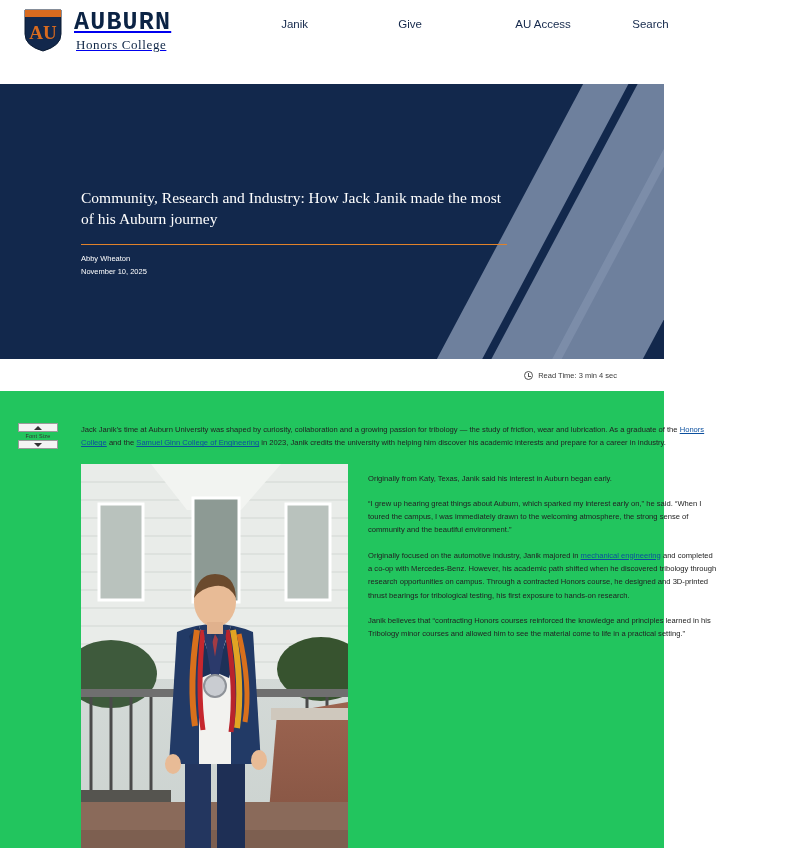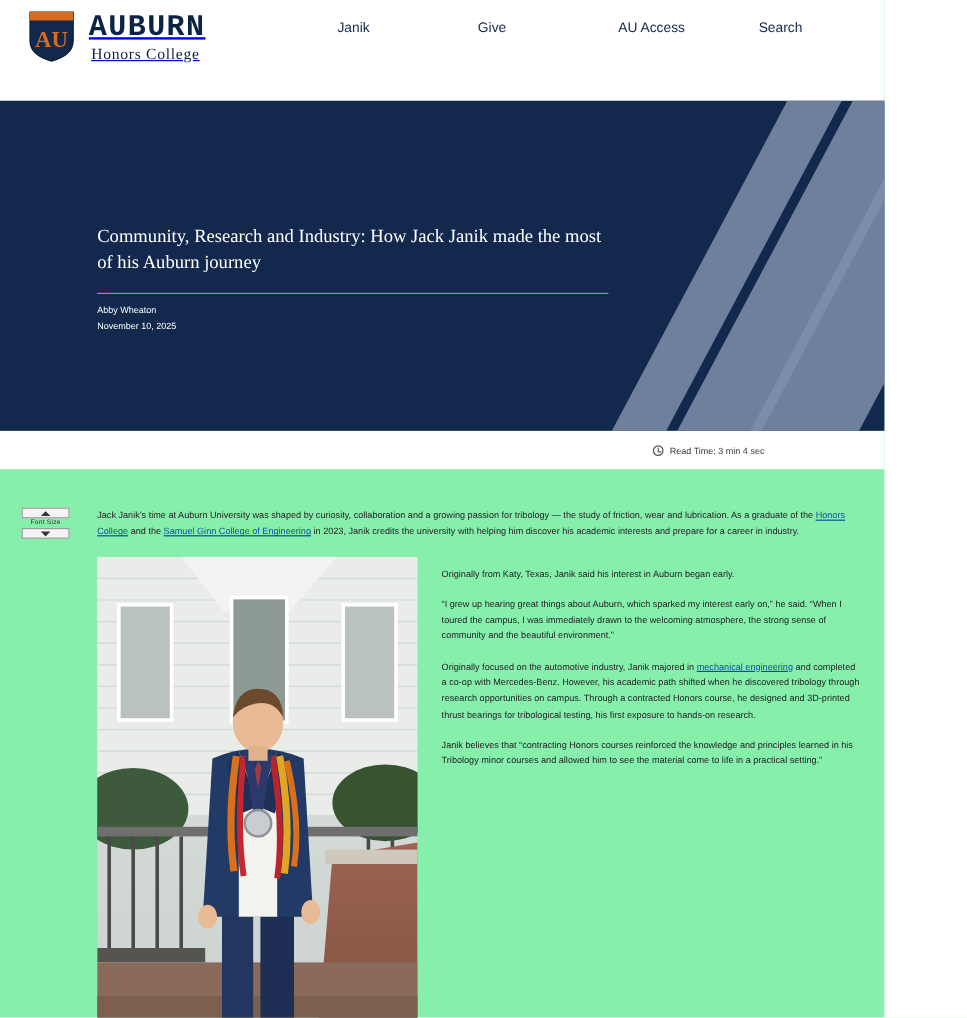--- a/index.html
+++ b/index.html
@@ -3,21 +3,21 @@
 <meta charset="utf-8">
 <style>
   * { box-sizing: border-box; }
   html, body {
     margin: 0; padding: 0;
     width: 806px; height: 848px;
     background: #ffffff;
     font-family: "Liberation Sans", sans-serif;
     overflow: hidden;
   }
-  .page { position: relative; width: 737px; height: 848px; background:#86efac; }
+  .page { position: relative; width: 664px; height: 848px; background:#22c55e; }
 
   
   .site-header {
     position: relative;
     height: 84px;
     background: #ffffff;
     display: flex;
     align-items: flex-start;
     padding: 8px 0 0 0;
   }
@@ -112,21 +112,21 @@
     color: #ffffff;
     line-height: 1.7;
   }
 
   
   .readtime-bar {
     height: 32px;
     display: flex;
     align-items: center;
     justify-content: flex-end;
-    padding-right: 100px;
+    padding-right: 47px;
     background: #fff;
   }
   .readtime {
     display: flex;
     align-items: center;
     gap: 5px;
     font-size: 7.5px;
     color: #3a3a3a;
   }
   .clock-icon {

